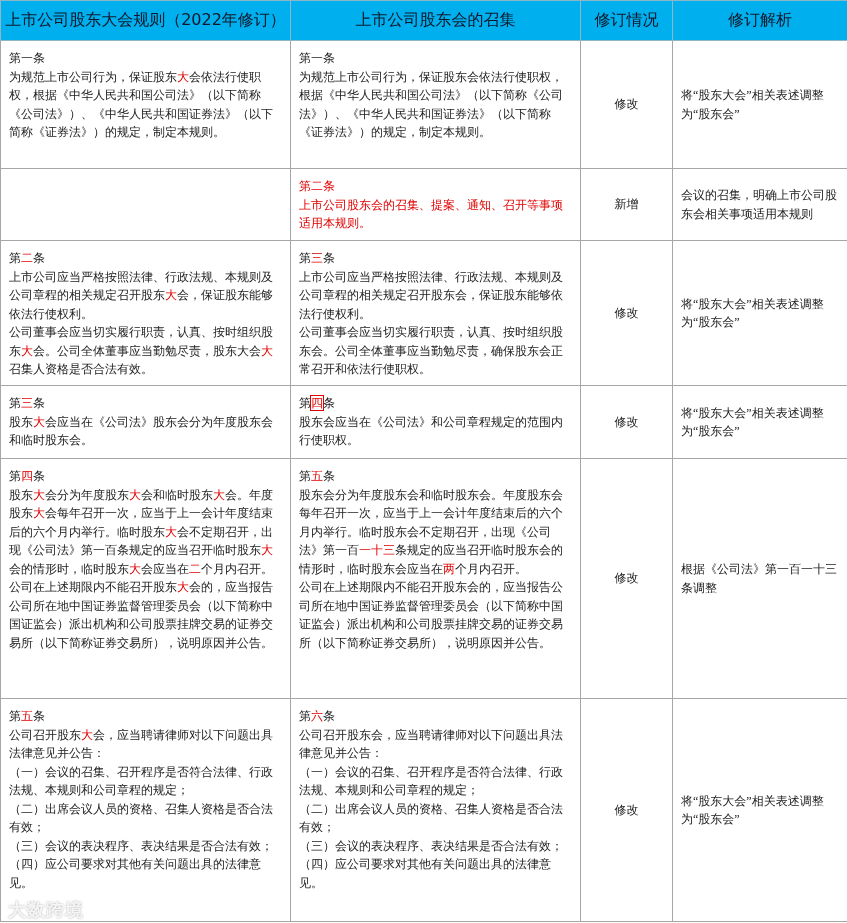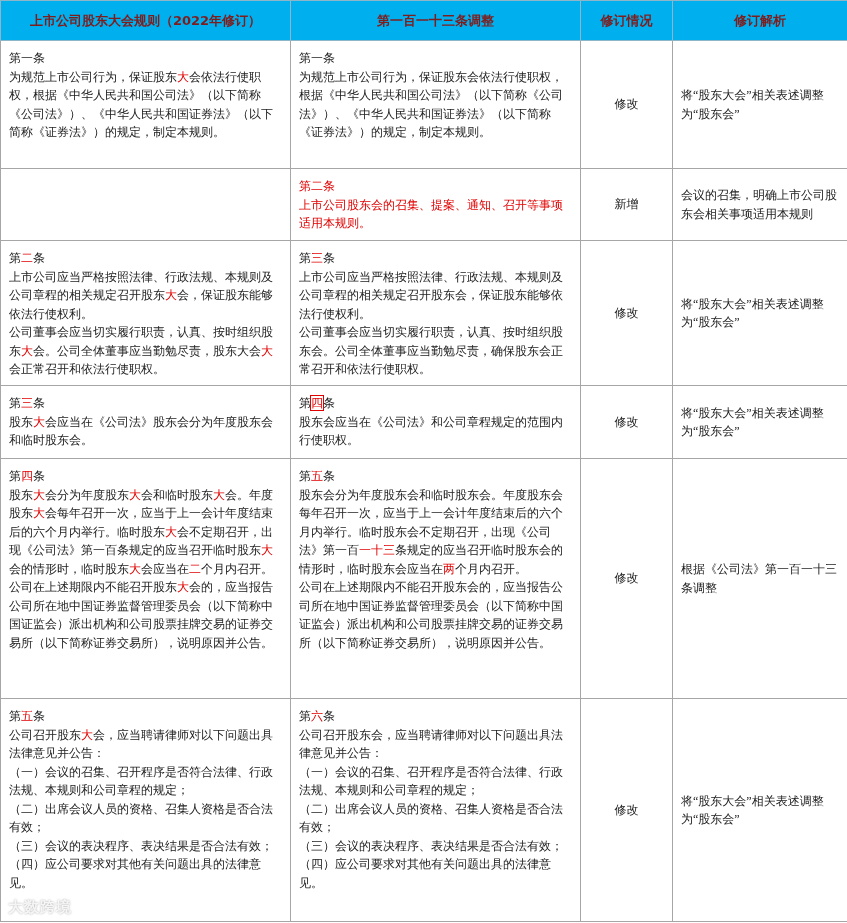--- a/index.html
+++ b/index.html
@@ -1,54 +1,54 @@
 <!DOCTYPE html>
 <html><head>
 <meta charset="utf-8">
 <style>
   * { box-sizing: border-box; margin: 0; padding: 0; }
   html, body { width: 847px; height: 923px; background: #ffffff; overflow: hidden; }
   body { font-family: "DejaVu Sans", "Liberation Sans", sans-serif; color: #222; }
   table { border-collapse: collapse; width: 847px; table-layout: fixed; }
   col.c1 { width: 290px; } col.c2 { width: 290px; } col.c3 { width: 92px; } col.c4 { width: 175px; }
   th {
-    background: #00b0ee; color: #7f1d1d; font-weight: bold; font-size: 13px;
+    background: #00b0ee; color: #0f172a; font-weight: normal; font-size: 16px;
     height: 40px; border: 1px solid #8fb6c8; text-align: center; vertical-align: middle;
   }
   td {
     border: 1px solid #a6a6a6; font-size: 12px; line-height: 18.5px;
     vertical-align: top; padding: 8px 6px 6px 8px; color: #222;
     word-break: break-all;
   }
   td.status { text-align: center; vertical-align: middle; padding: 0; }
   td.analysis { vertical-align: middle; padding: 0 6px 0 8px; font-family: Liberation Serif, serif; }
   .red { color: #e00000; }
   .redtext { color: #e00000; }
   .boxed { outline: 1px solid #e00000; }
   .line { display: block; }
   .watermark {
-    position: absolute; left: 8px; top: 898px; font-size: 15px; font-weight: bold;
+    position: absolute; left: 8px; top: 898px; font-size: 18px; font-weight: bold;
     color: rgba(255,255,255,0.85); text-shadow: 0 0 2px rgba(0,0,0,0.35);
     letter-spacing: 1px; pointer-events: none;
   }
 </style>
 </head>
 <body>
 
 <table>
   <colgroup>
       <col class="c1">
       <col class="c2">
       <col class="c3">
       <col class="c4">
     </colgroup>
   <thead>
     <tr>
       <th>上市公司股东大会规则（2022年修订）</th>
-      <th>第一百一十三条调整</th>
+      <th>上市公司股东会的召集</th>
       <th>修订情况</th>
       <th>修订解析</th>
     </tr>
   </thead>
   <tbody id="tbody">
       <tr style="height: 128px;">
         <td>
           <span class="line"><span>第一条</span></span>
           <span class="line"><span>为规范上市公司行为，保证股东</span><span class="red">大</span><span>会依法行使职权，根据《中华人民共和国公司法》（以下简称《公司法》）、《中华人民共和国证券法》（以下简称《证券法》）的规定，制定本规则。</span></span>
         </td>
@@ -65,21 +65,21 @@
           <span class="line redtext"><span>第二条</span></span>
           <span class="line redtext"><span>上市公司股东会的召集、提案、通知、召开等事项适用本规则。</span></span>
         </td>
         <td class="status">新增</td>
         <td class="analysis">会议的召集，明确上市公司股东会相关事项适用本规则</td>
       </tr>
       <tr style="height: 145px;">
         <td>
           <span class="line"><span>第</span><span class="red">二</span><span>条</span></span>
           <span class="line"><span>上市公司应当严格按照法律、行政法规、本规则及公司章程的相关规定召开股东</span><span class="red">大</span><span>会，保证股东能够依法行使权利。</span></span>
-          <span class="line"><span>公司董事会应当切实履行职责，认真、按时组织股东</span><span class="red">大</span><span>会。公司全体董事应当勤勉尽责，股东大会</span><span class="red">大</span><span>会正常召开和依法行使职权。</span></span>
+          <span class="line"><span>公司董事会应当切实履行职责，认真、按时组织股东</span><span class="red">大</span><span>会。公司全体董事应当勤勉尽责，股东大会</span><span class="red">大</span><span>召集人资格是否合法有效。</span></span>
         </td>
         <td>
           <span class="line"><span>第</span><span class="red">三</span><span>条</span></span>
           <span class="line"><span>上市公司应当严格按照法律、行政法规、本规则及公司章程的相关规定召开股东会，保证股东能够依法行使权利。</span></span>
           <span class="line"><span>公司董事会应当切实履行职责，认真、按时组织股东会。公司全体董事应当勤勉尽责，确保股东会正常召开和依法行使职权。</span></span>
         </td>
         <td class="status">修改</td>
         <td class="analysis">将“股东大会”相关表述调整为“股东会”</td>
       </tr>
       <tr style="height: 73px;">

